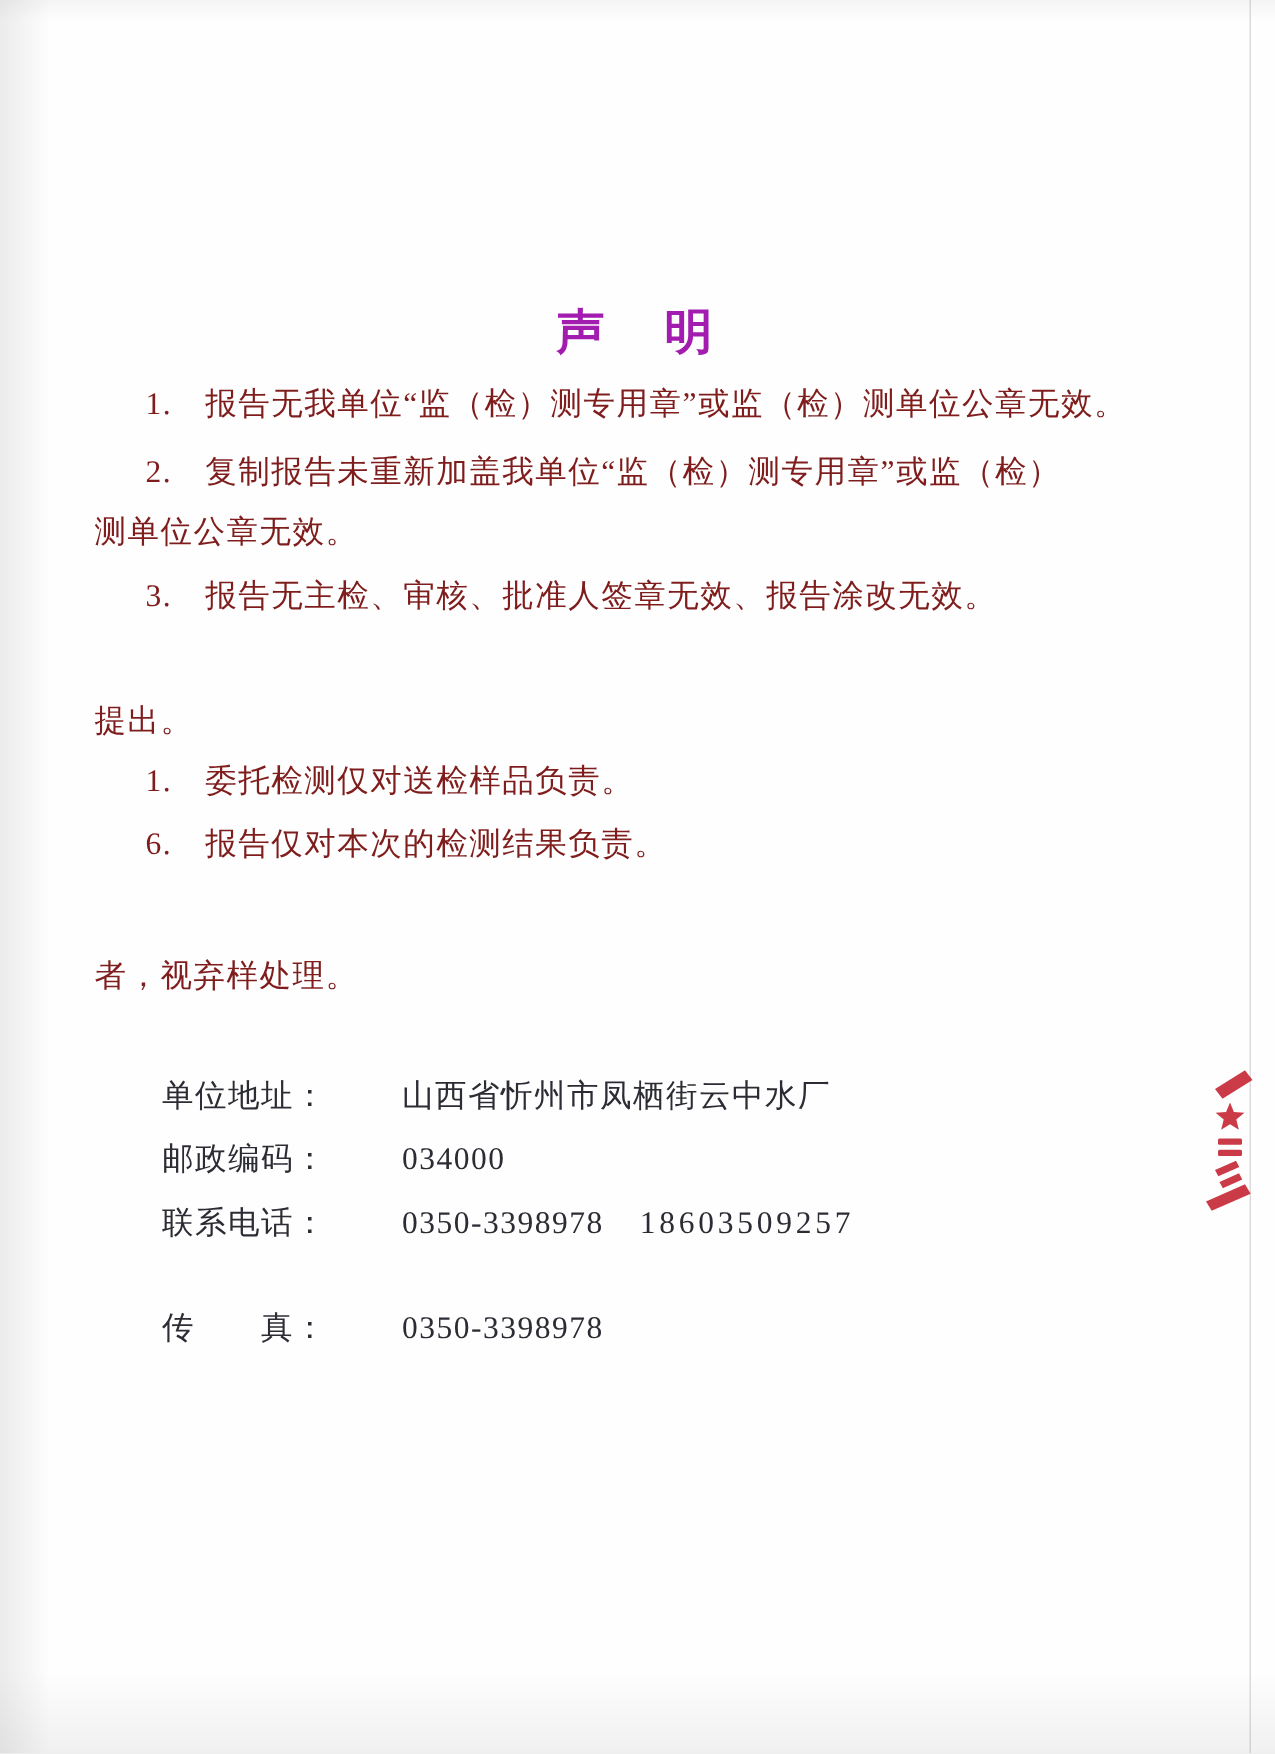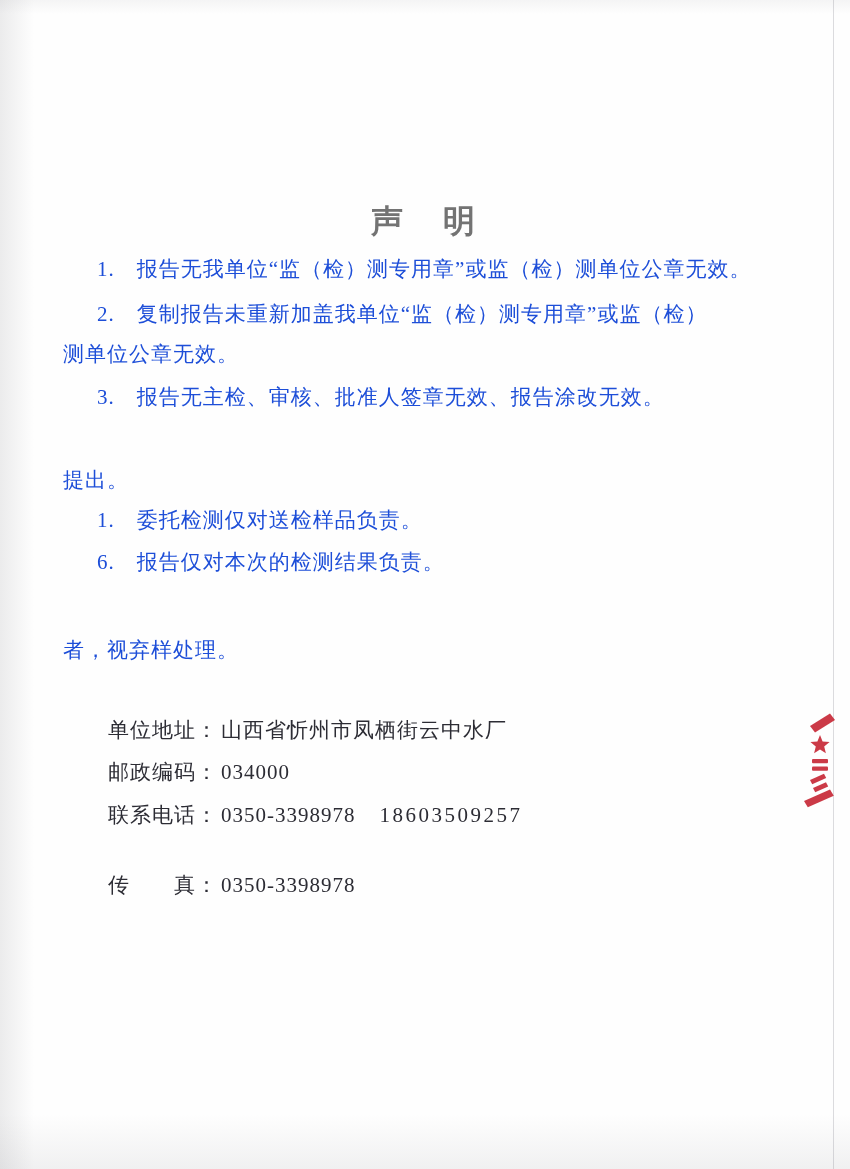--- a/index.html
+++ b/index.html
@@ -32,38 +32,38 @@
   .scan-right-line {
     position: absolute; left: 833px; top: 0; width: 1px; height: 100%;
     background: rgba(130,130,140,0.28);
     pointer-events: none;
   }
   
   .doc-title {
     position: absolute; left: 371px; top: 200px; margin: 0;
     font-family: "Liberation Sans", "DejaVu Sans", sans-serif;
     font-weight: 700; font-size: 32px; letter-spacing: 4px;
-    color: #737373; white-space: nowrap;
+    color: #a21caf; white-space: nowrap;
   }
   
   .line {
     position: absolute;
     font-size: 21px; line-height: 28px; letter-spacing: 1px;
-    white-space: nowrap; color: #1d4ed8;
+    white-space: nowrap; color: #7f1d1d;
   }
   .num-line  { left: 97px; }
   .flush-line{ left: 63px; }
   
   .contact-row {
     position: absolute; left: 108px;
     font-size: 21px; line-height: 28px; letter-spacing: 1px;
     white-space: nowrap; color: #2c2c34;
   }
   .c-label { display: inline-block; min-width: 113px; }
-  .c-value { letter-spacing: 1px; }
+  .c-value { letter-spacing: 1px; margin-left: 47px; }
   .c-value2 { margin-left: 24px; letter-spacing: 2.5px; }
   
   .seal-fragment { position: absolute; left: 800px; top: 710px; width: 40px; height: 98px; }
 </style>
 </head>
 <body>
 
 <div class="page">
 
   <div class="scan-edge-left"></div>

